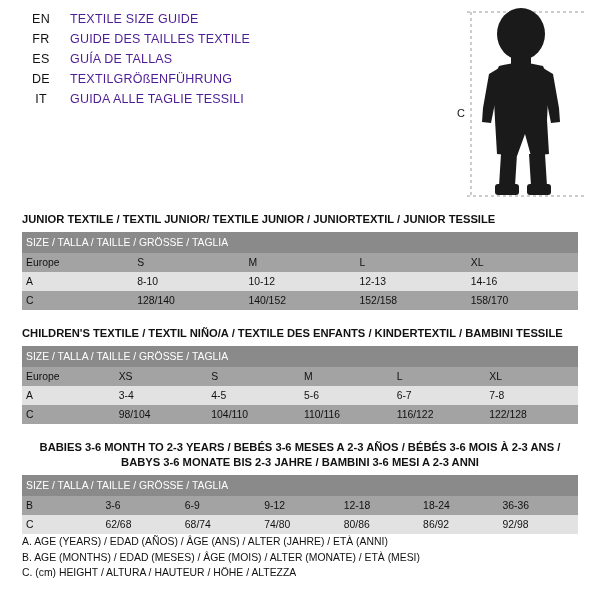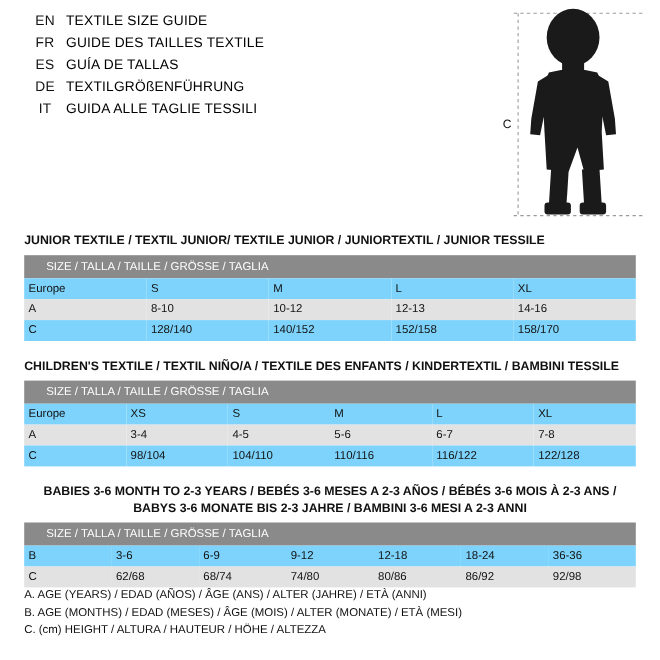--- a/index.html
+++ b/index.html
@@ -31,21 +31,22 @@
   }
   .lang-code {
     width: 38px;
     font-size: 12.5px;
     letter-spacing: 0.3px;
     color: #111;
   }
   .title-text {
     font-size: 12.5px;
     letter-spacing: 0.2px;
-    color: #000000;
+    color: #4c1d95;
+    margin-left: 10px;
   }
 
   
   .figure-box {
     position: absolute;
     left: 455px;
     top: 4px;
     width: 140px;
     height: 200px;
   }
@@ -82,36 +83,36 @@
 
   table.size-table {
     width: 100%;
     border-collapse: collapse;
     table-layout: fixed;
   }
   table.size-table tr.header-row-band td {
     background: #8a8a8a;
     color: #ffffff;
     font-size: 10.4px;
-    padding: 3px 4px 3px 20px;
+    padding: 3px 4px 3px 4px;
     height: 15px;
     font-weight: normal;
   }
   table.size-table td {
     font-size: 10.4px;
     padding: 2px 4px;
     height: 15px;
     color: #111;
     vertical-align: middle;
   }
   table.size-table tr.shaded td {
     background: #e2e2e2;
   }
   table.size-table tr.plain td {
-    background: #7dd3fc;
+    background: #a3a3a3;
   }
   .gap {
     height: 16px;
   }
 
   
   .legend {
     position: absolute;
     left: 22px;
     top: 534px;

